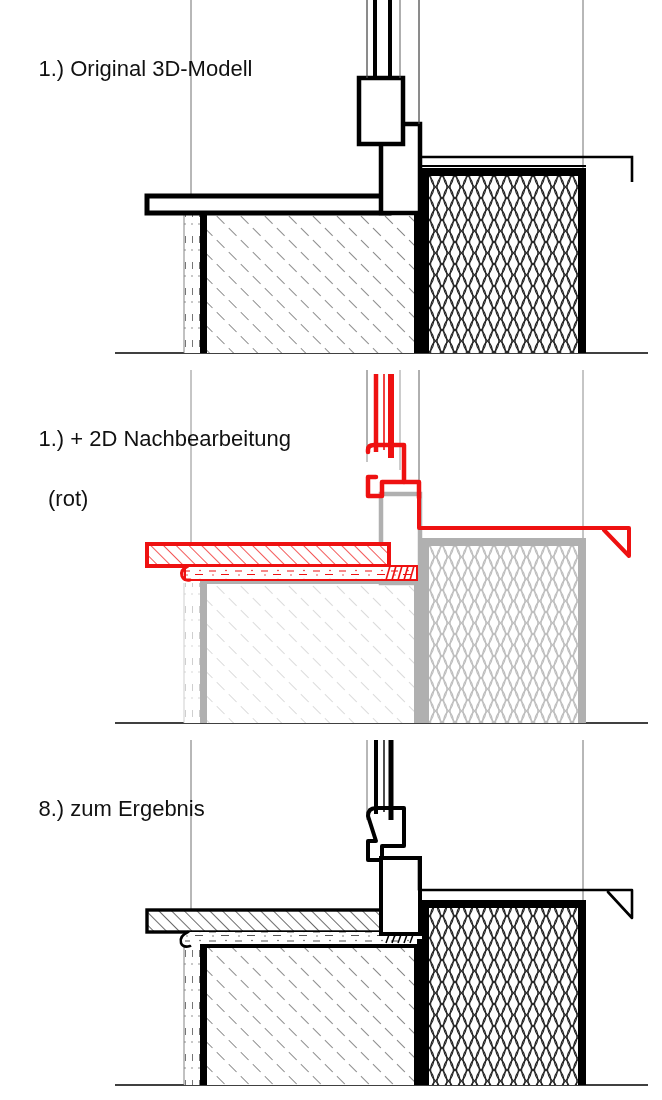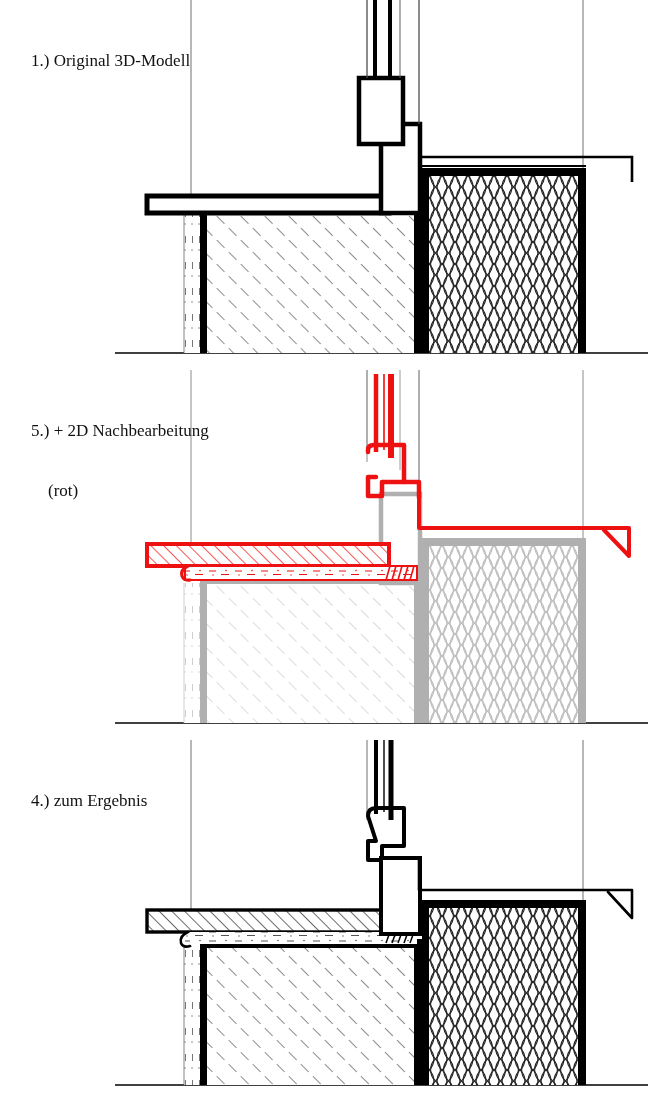--- a/index.html
+++ b/index.html
@@ -26,27 +26,26 @@
 
   .panel-svg {
     position: absolute;
     left: 0;
     top: 0;
     display: block;
   }
   .caption {
     position: absolute;
     left: 14px;
-    top: 16px;
-    font-size: 17px;
+    top: 24px;
+    font-size: 22px;
     line-height: 30px;
     color: #111111;
     white-space: pre;
     letter-spacing: 0px;
-    font-family: Liberation Serif, serif;
   }
   .caption .l2 {
     display: block;
     padding-left: 34px;
   }
 </style>
 </head>
 <body>
 
 <div class="panel" id="panel-1">
@@ -258,21 +257,21 @@
         <line x1="414" y1="196" x2="410" y2="210"></line>
       </g>
 
       <g fill="none" stroke="#ee1111" stroke-width="4" stroke-linejoin="round" stroke-linecap="round">
         <path d="M419,128 L419,158 L629,158 L629,186 L604,160"></path>
       </g>
     </g>
   </svg>
 
   <div class="caption">
-    <span>5.) + 2D Nachbearbeitung</span>
+    <span>1.) + 2D Nachbearbeitung</span>
     <span class="l2">(rot)</span>
   </div>
 </div>
 
 <div class="panel" id="panel-3">
 
   <svg class="panel-svg" width="662" height="360" viewBox="0 0 662 360">
 
     <g stroke="#606060" stroke-width="0.9" fill="none">
       <line x1="191" y1="0" x2="191" y2="196"></line>
@@ -339,15 +338,15 @@
       <line x1="391" y1="0" x2="391" y2="80" stroke="#000000" stroke-width="5"></line>
       <line x1="384" y1="0" x2="384" y2="72" stroke="#000000" stroke-width="1.4"></line>
     </g>
 
     <g fill="none" stroke="#000000" stroke-width="2.6" stroke-linejoin="round" stroke-linecap="round">
       <path d="M419,120 L419,150 L632,150 L632,178 L608,152"></path>
     </g>
   </svg>
 
   <div class="caption">
-    <span>4.) zum Ergebnis</span>
+    <span>8.) zum Ergebnis</span>
   </div>
 </div>
 
 </body></html>

